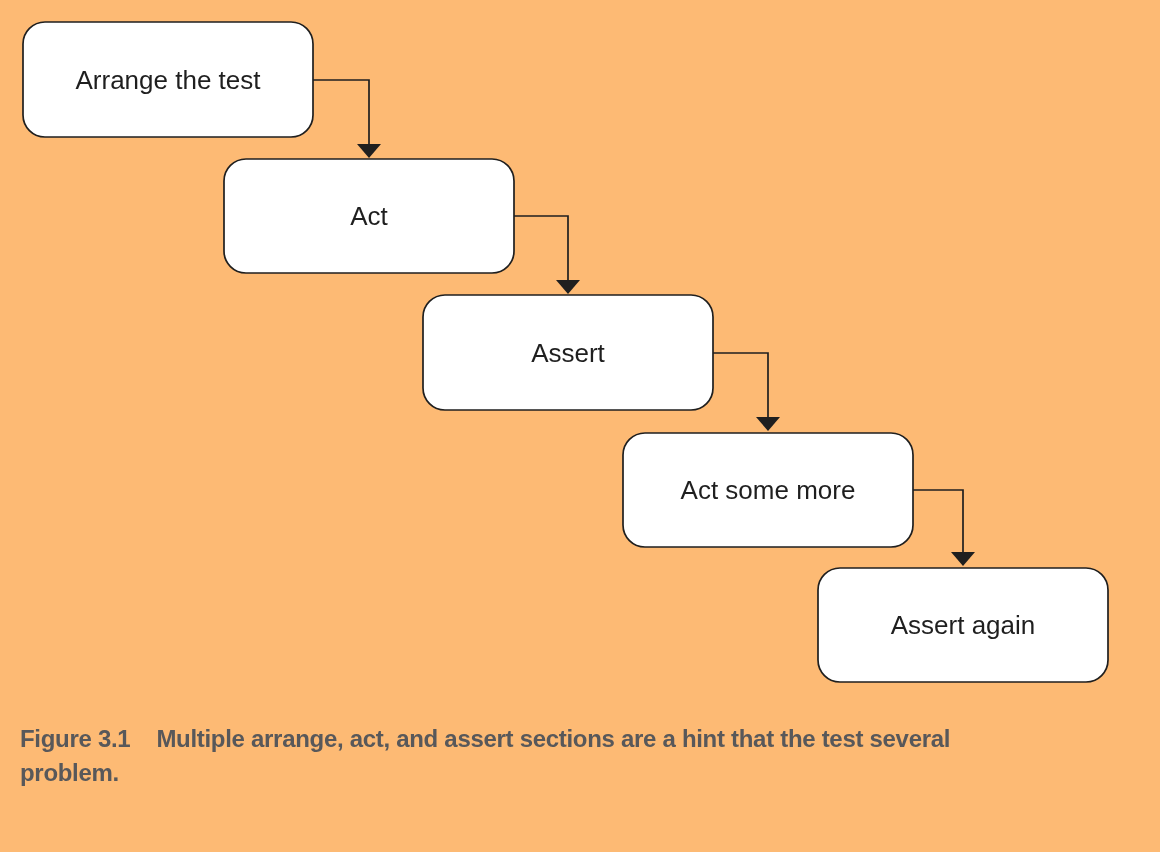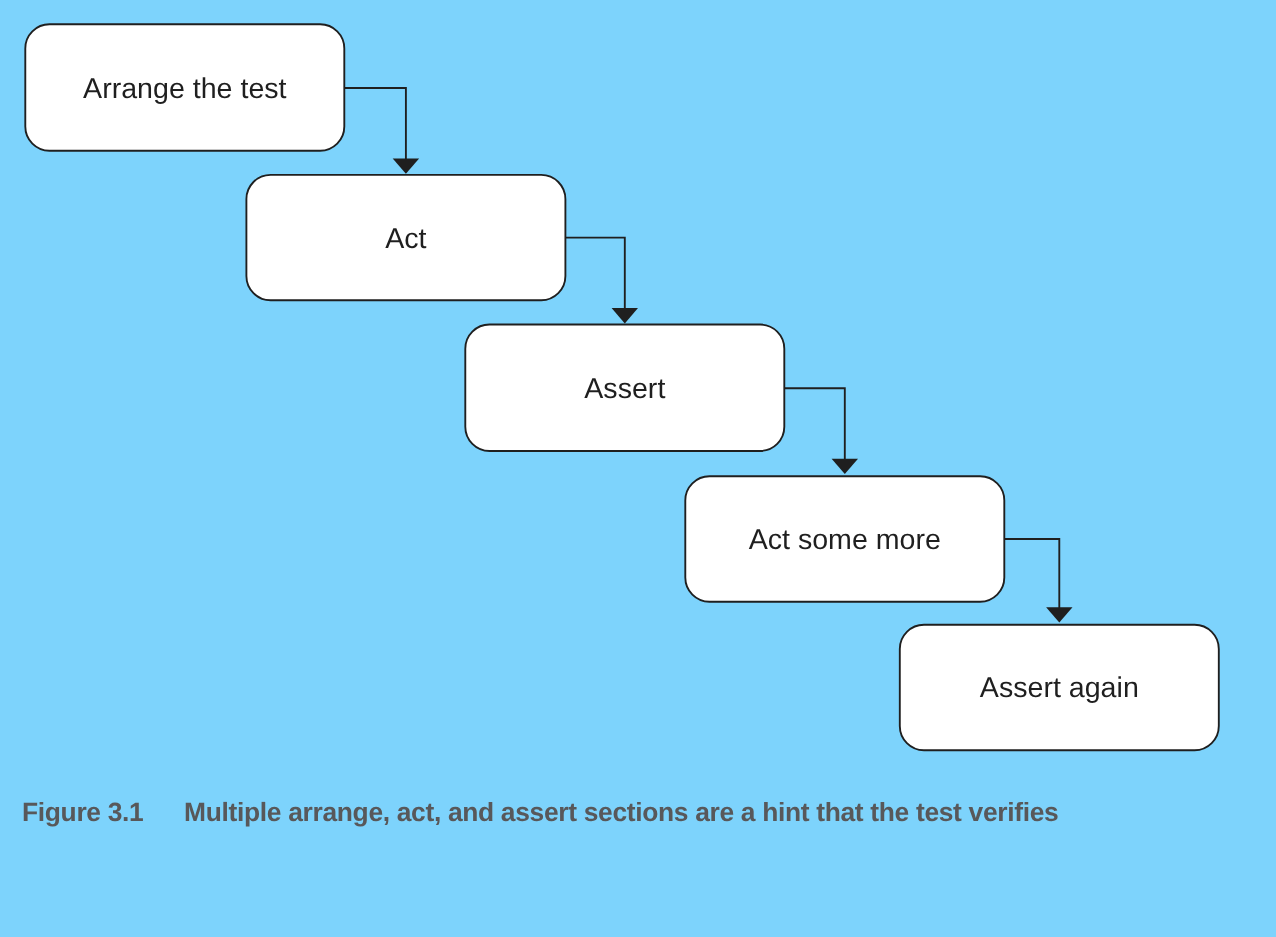--- a/index.html
+++ b/index.html
@@ -4,21 +4,21 @@
 <style>
   html, body {
     margin: 0;
     padding: 0;
     background: #ffffff;
   }
   .stage {
     position: relative;
     width: 1160px;
     height: 852px;
-    background: #7dd3fc;
+    background: #fdba74;
     font-family: "Liberation Sans", sans-serif;
     overflow: hidden;
   }
   .diagram {
     position: absolute;
     left: 0;
     top: 0;
   }
   .node-box {
     fill: #ffffff;
@@ -49,21 +49,21 @@
     font-weight: bold;
     font-size: 24px;
     line-height: 34px;
     letter-spacing: -0.3px;
   }
   .cap-line {
     display: block;
     white-space: nowrap;
   }
   .figure-label {
-    margin-right: 37px;
+    margin-right: 26px;
   }
 </style>
 </head>
 <body>
 
 <div class="stage">
 
   <svg class="diagram" width="1160" height="710" viewBox="0 0 1160 710">
 
     <g>
@@ -107,16 +107,17 @@
     </g>
 
     <g>
       <rect class="node-box" x="818" y="568" width="290" height="114" rx="22" ry="22"></rect>
       <text class="node-label" x="963" y="634">Assert again</text>
     </g>
 
   </svg>
 
   <div class="caption">
-    <span class="cap-line"><span class="figure-label">Figure 3.1</span><span>Multiple arrange, act, and assert sections are a hint that the test verifies</span></span>
+    <span class="cap-line"><span class="figure-label">Figure 3.1</span><span>Multiple arrange, act, and assert sections are a hint that the test several</span></span>
+    <span class="cap-line">problem.</span>
   </div>
 
 </div>
 
 </body></html>

